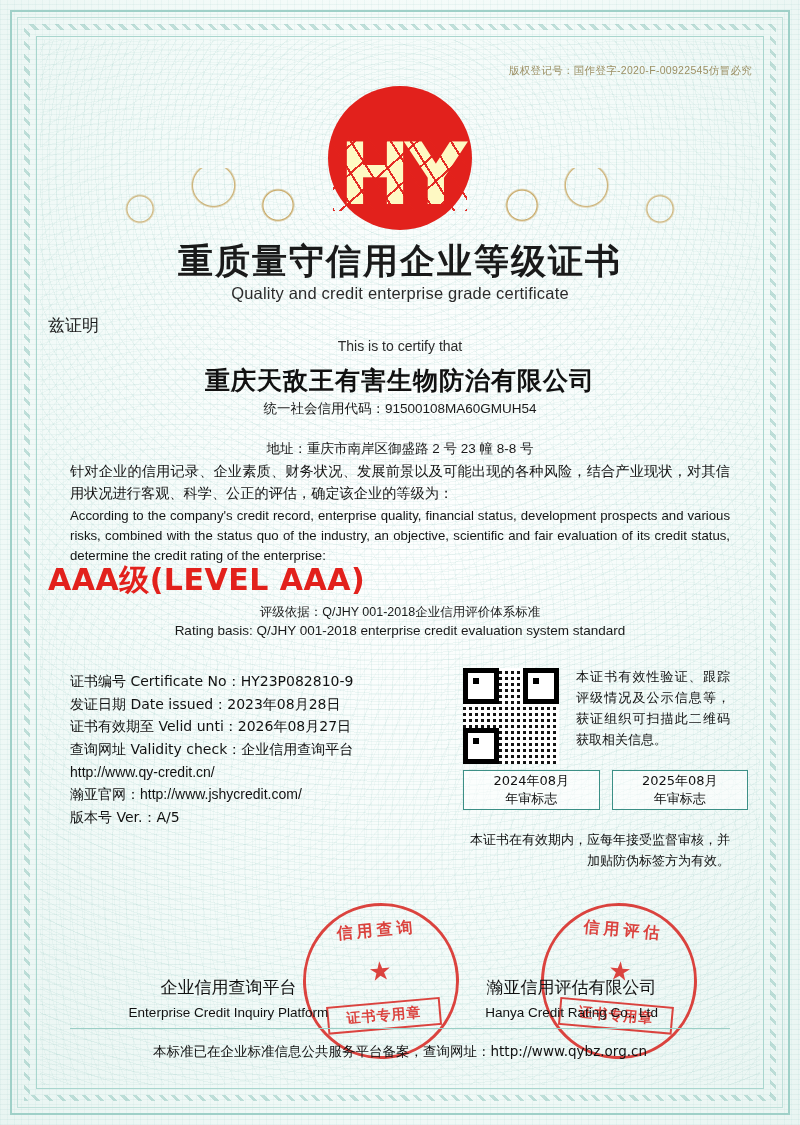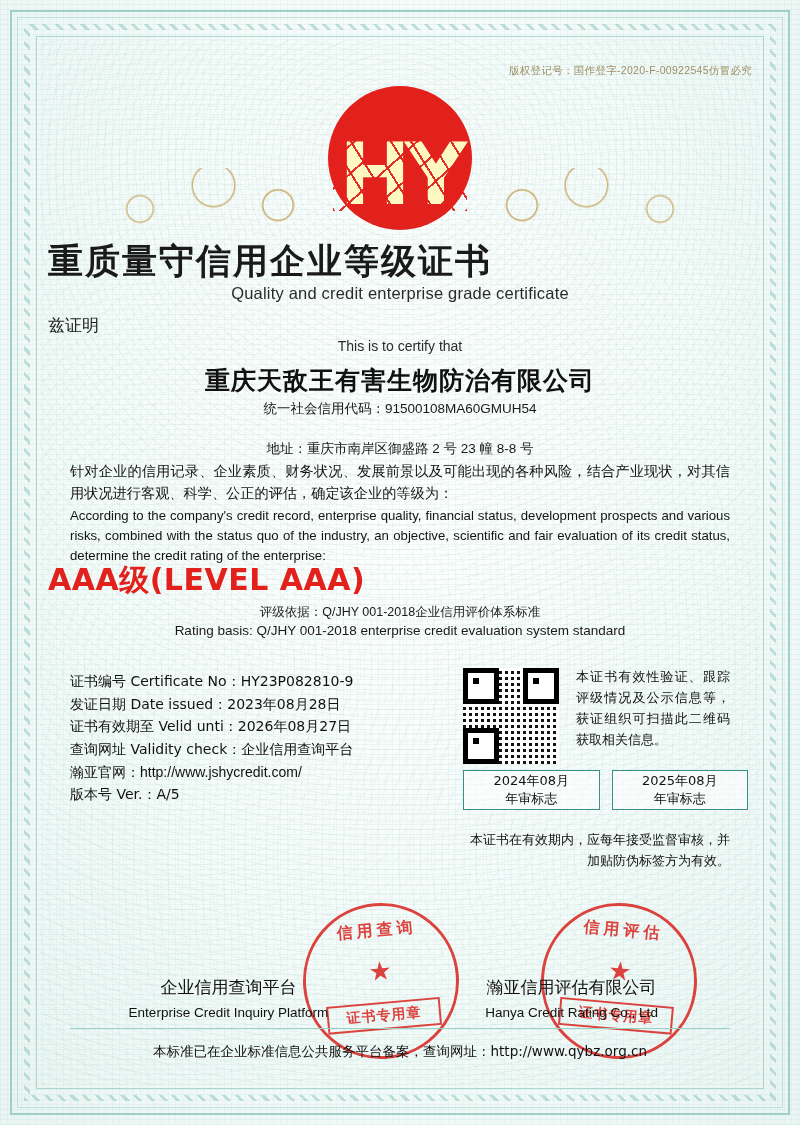--- a/index.html
+++ b/index.html
@@ -83,21 +83,21 @@
     position:absolute;top:82px;width:230px;height:62px;
     background:
       radial-gradient(circle at 80% 60%, rgba(196,160,86,0) 14px, rgba(196,160,86,0.9) 15px, rgba(196,160,86,0) 17px),
       radial-gradient(circle at 52% 28%, rgba(196,160,86,0) 20px, rgba(196,160,86,0.8) 21px, rgba(196,160,86,0) 23px),
       radial-gradient(circle at 20% 66%, rgba(196,160,86,0) 12px, rgba(196,160,86,0.75) 13px, rgba(196,160,86,0) 15px);
   }
   .flourish.left{left:46px;}
   .flourish.right{right:46px;transform:scaleX(-1);}
 
   .title-cn{
-    position:absolute;top:190px;left:0;right:0;text-align:left;
+    position:absolute;top:190px;left:0;right:0;text-align:center;
     font-size:35px;font-weight:bold;color:#1a1a1a;letter-spacing:2px;
     font-family:"DejaVu Sans", sans-serif;
   }
   .title-en{
     position:absolute;top:236px;left:0;right:0;text-align:center;
     font-size:16.5px;color:#2b2b2b;letter-spacing:.2px;
   }
   .certify-cn{
     position:absolute;top:266px;left:0;right:0;text-align:left;
     font-size:17px;color:#1a1a1a;font-family:"DejaVu Sans", sans-serif;
@@ -286,20 +286,21 @@
       </div>
       <div class="row">
         <span>发证日期 Date issued：</span><span>2023年08月28日</span>
       </div>
       <div class="row">
         <span>证书有效期至 Velid unti：</span><span>2026年08月27日</span>
       </div>
       <div class="row">
         <span>查询网址 Validity check：</span><span>企业信用查询平台</span>
       </div>
+      <div class="row url">http://www.qy-credit.cn/</div>
       <div class="row">
         <span>瀚亚官网：</span><span class="url">http://www.jshycredit.com/</span>
       </div>
       <div class="row">
         <span>版本号 Ver.：</span><span>A/5</span>
       </div>
     </div>
 
     <div class="qr">
       <div class="cells"></div>

